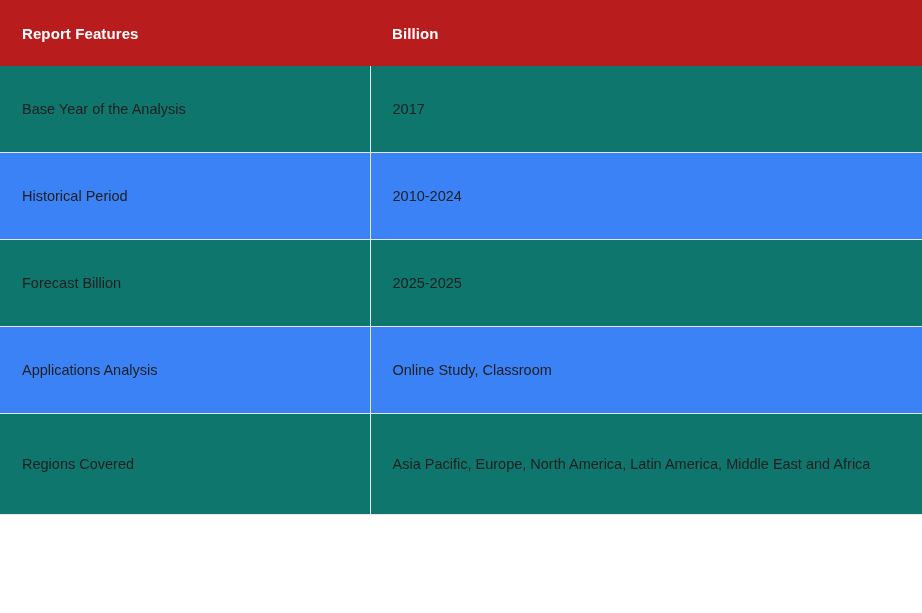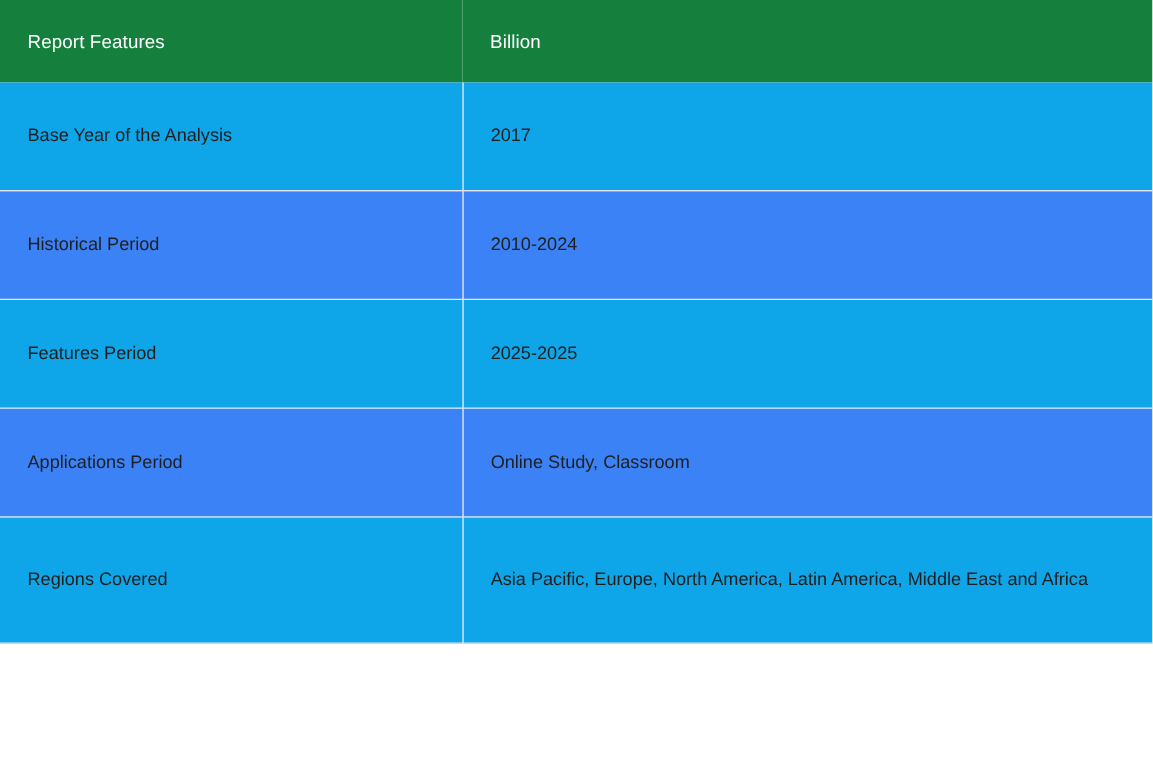--- a/index.html
+++ b/index.html
@@ -19,40 +19,40 @@
     border-collapse: collapse;
     table-layout: fixed;
   }
   .report-table th,
   .report-table td {
     text-align: left;
     vertical-align: middle;
     padding: 0;
   }
   .report-table thead th {
-    background: #15803d;
+    background: #b91c1c;
     color: #ffffff;
     font-size: 15px;
-    font-weight: normal;
+    font-weight: bold;
     height: 66px;
     padding: 0 22px;
     letter-spacing: 0.1px;
   }
   .col-feature { width: 370px; }
   .col-detail  { width: 552px; }
 
   .report-table tbody td {
     font-size: 14.5px;
     color: #1f1f1f;
     padding: 14px 22px;
     line-height: 20px;
     border-bottom: 1px solid #e3e6ef;
   }
   .report-table tbody tr.row-even td {
-    background: #0ea5e9;
+    background: #0f766e;
   }
   .report-table tbody tr.row-odd td {
     background: #3b82f6;
   }
   .report-table tbody td.cell-feature {
     border-right: 1px solid #e3e6ef;
   }
   .h-58 { height: 58px; }
   .h-72 { height: 72px; }
 </style>
@@ -73,25 +73,25 @@
   <tbody>
     <tr class="row-even">
       <td class="cell-feature h-58">Base Year of the Analysis</td>
       <td class="cell-detail h-58">2017</td>
     </tr>
     <tr class="row-odd">
       <td class="cell-feature h-58">Historical Period</td>
       <td class="cell-detail h-58">2010-2024</td>
     </tr>
     <tr class="row-even">
-      <td class="cell-feature h-58">Features Period</td>
+      <td class="cell-feature h-58">Forecast Billion</td>
       <td class="cell-detail h-58">2025-2025</td>
     </tr>
     <tr class="row-odd">
-      <td class="cell-feature h-58">Applications Period</td>
+      <td class="cell-feature h-58">Applications Analysis</td>
       <td class="cell-detail h-58">Online Study, Classroom</td>
     </tr>
     <tr class="row-even">
       <td class="cell-feature h-72">Regions Covered</td>
       <td class="cell-detail h-72">Asia Pacific, Europe, North America, Latin America, Middle East and Africa</td>
     </tr>
 
   </tbody>
 </table>
 

